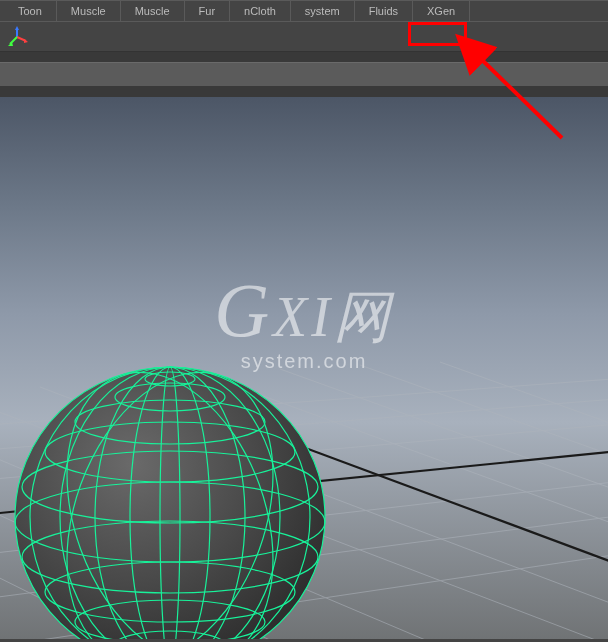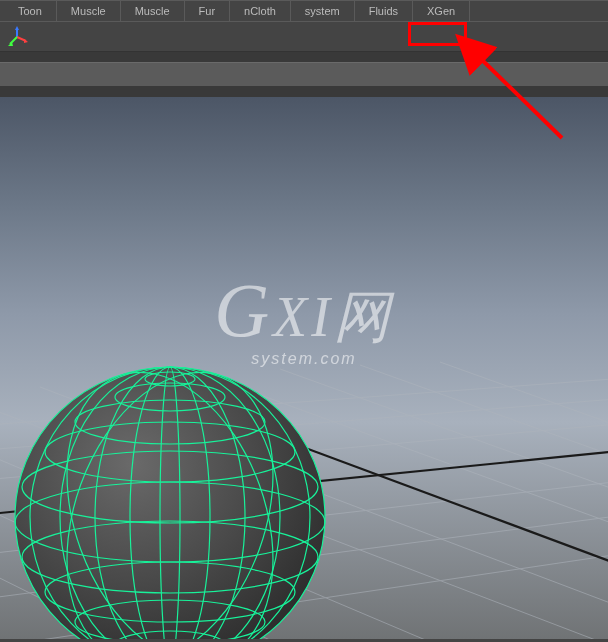--- a/index.html
+++ b/index.html
@@ -72,22 +72,21 @@
     pointer-events: none;
     white-space: nowrap;
   }
   .watermark .line1 {
     font-size: 56px;
     font-style: italic;
     font-family: "Times New Roman", serif;
     letter-spacing: 4px;
   }
   .watermark .line2 {
-    font-size: 16px;
-    font-style: italic;
+    font-size: 20px;
     letter-spacing: 2px;
     margin-top: -6px;
   }
   .arrow {
     position: absolute;
     z-index: 110;
     pointer-events: none;
   }
   svg.scene { position: absolute; top:0; left:0; }
 </style>

